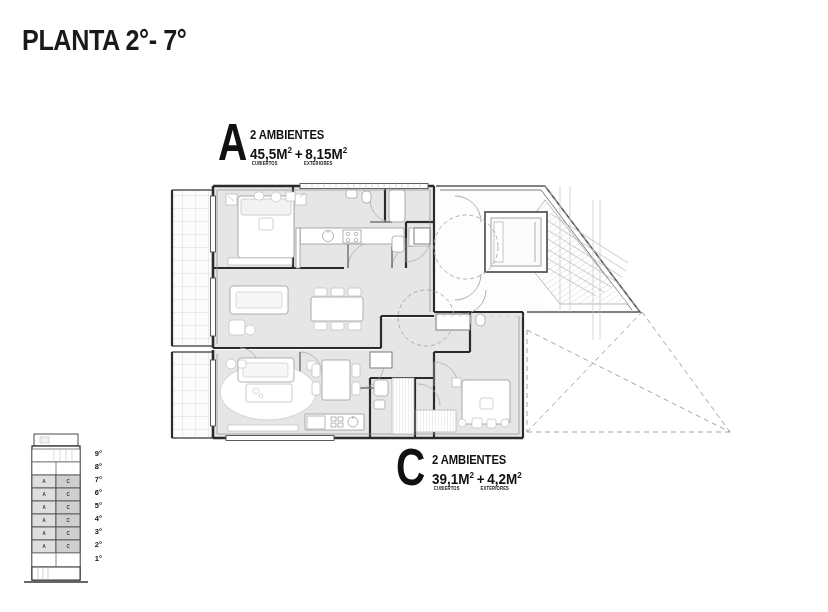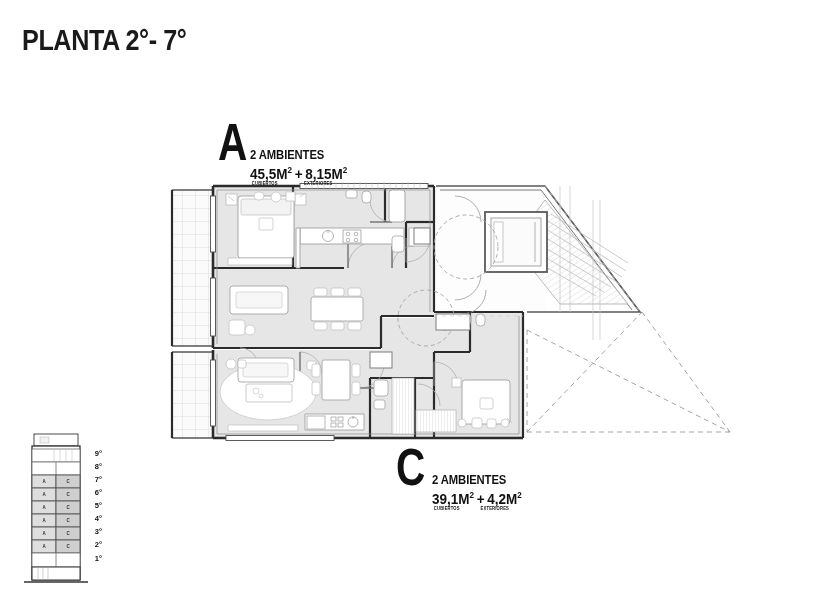--- a/index.html
+++ b/index.html
@@ -25,21 +25,21 @@
   }
 
   
   .unit-callout{position:absolute;}
   .unit-letter{
     position:absolute;left:0;top:0;
     font-size:52px;line-height:48px;font-weight:bold;
     color:#111;
     transform:scaleX(0.78);transform-origin:left top;
   }
-  .unit-lines{position:absolute;margin-top:20px;}
+  .unit-lines{position:absolute;}
   .unit-rooms{
     font-size:12.5px;font-weight:bold;color:#111;
     letter-spacing:-0.1px;white-space:nowrap;
     transform:scaleX(0.9);transform-origin:left center;
   }
   .unit-areas{
     font-size:15px;font-weight:bold;color:#111;
     white-space:nowrap;margin-top:3px;
     transform:scaleX(0.9);transform-origin:left center;
   }

